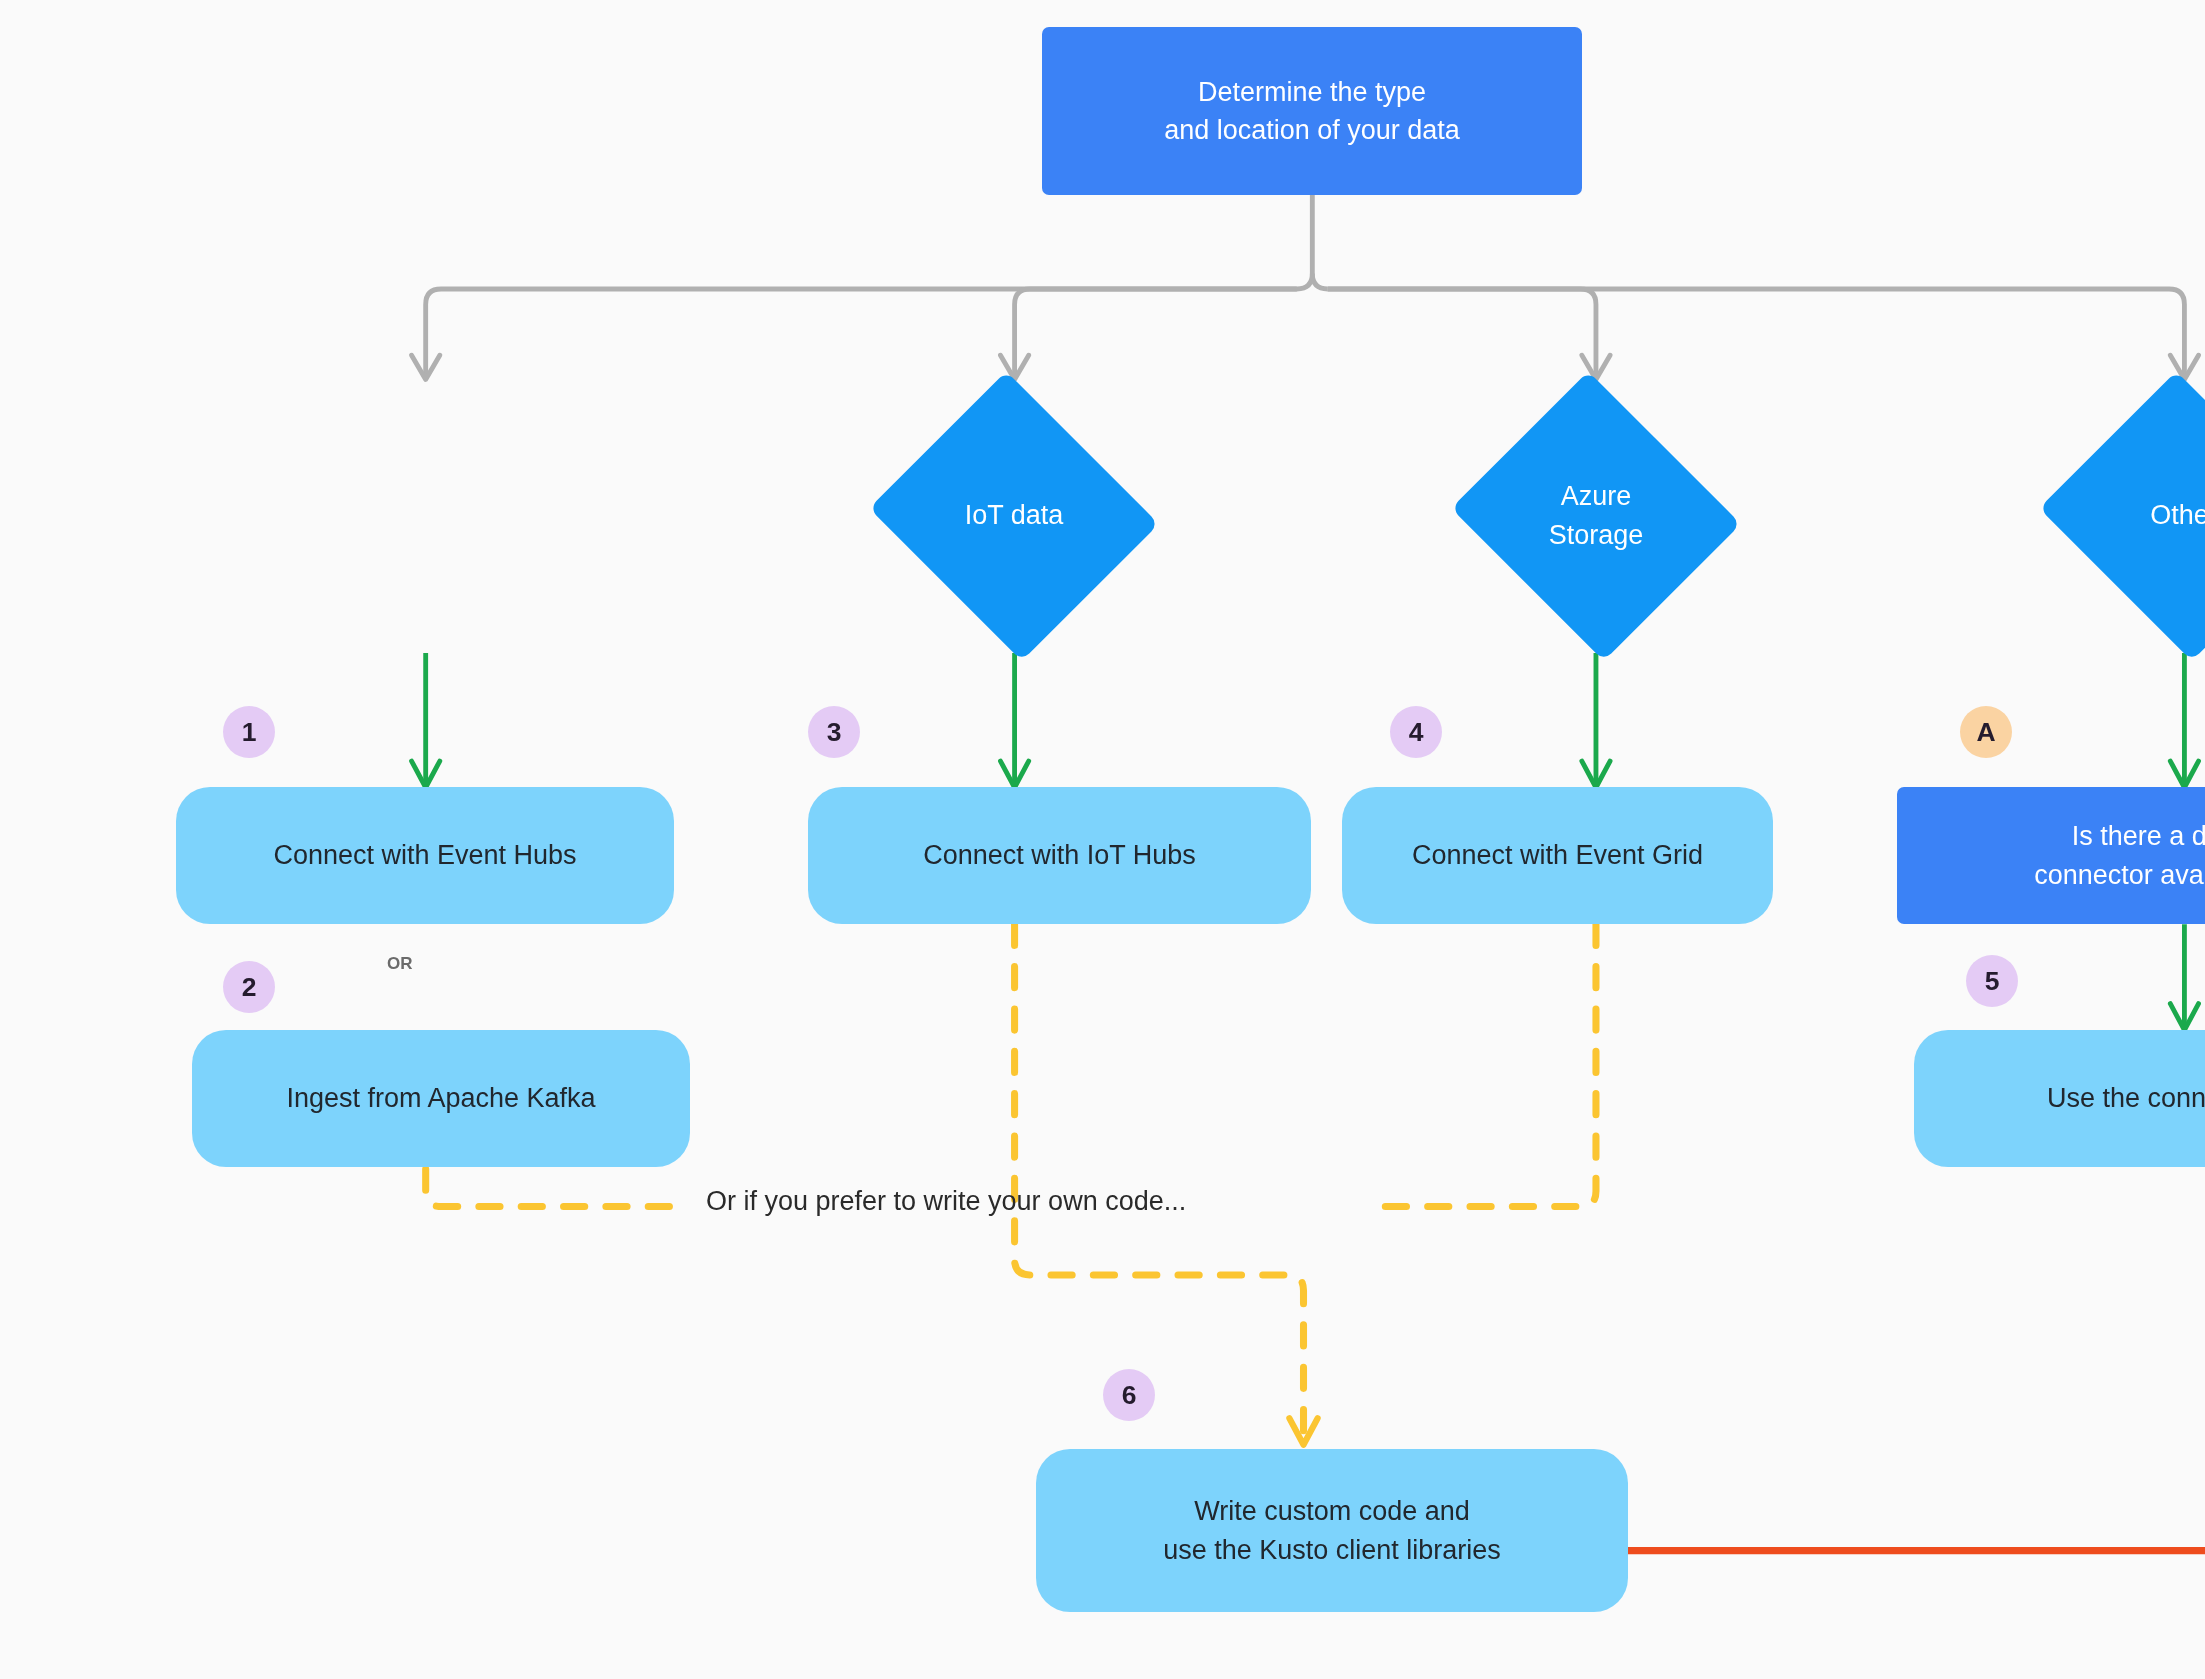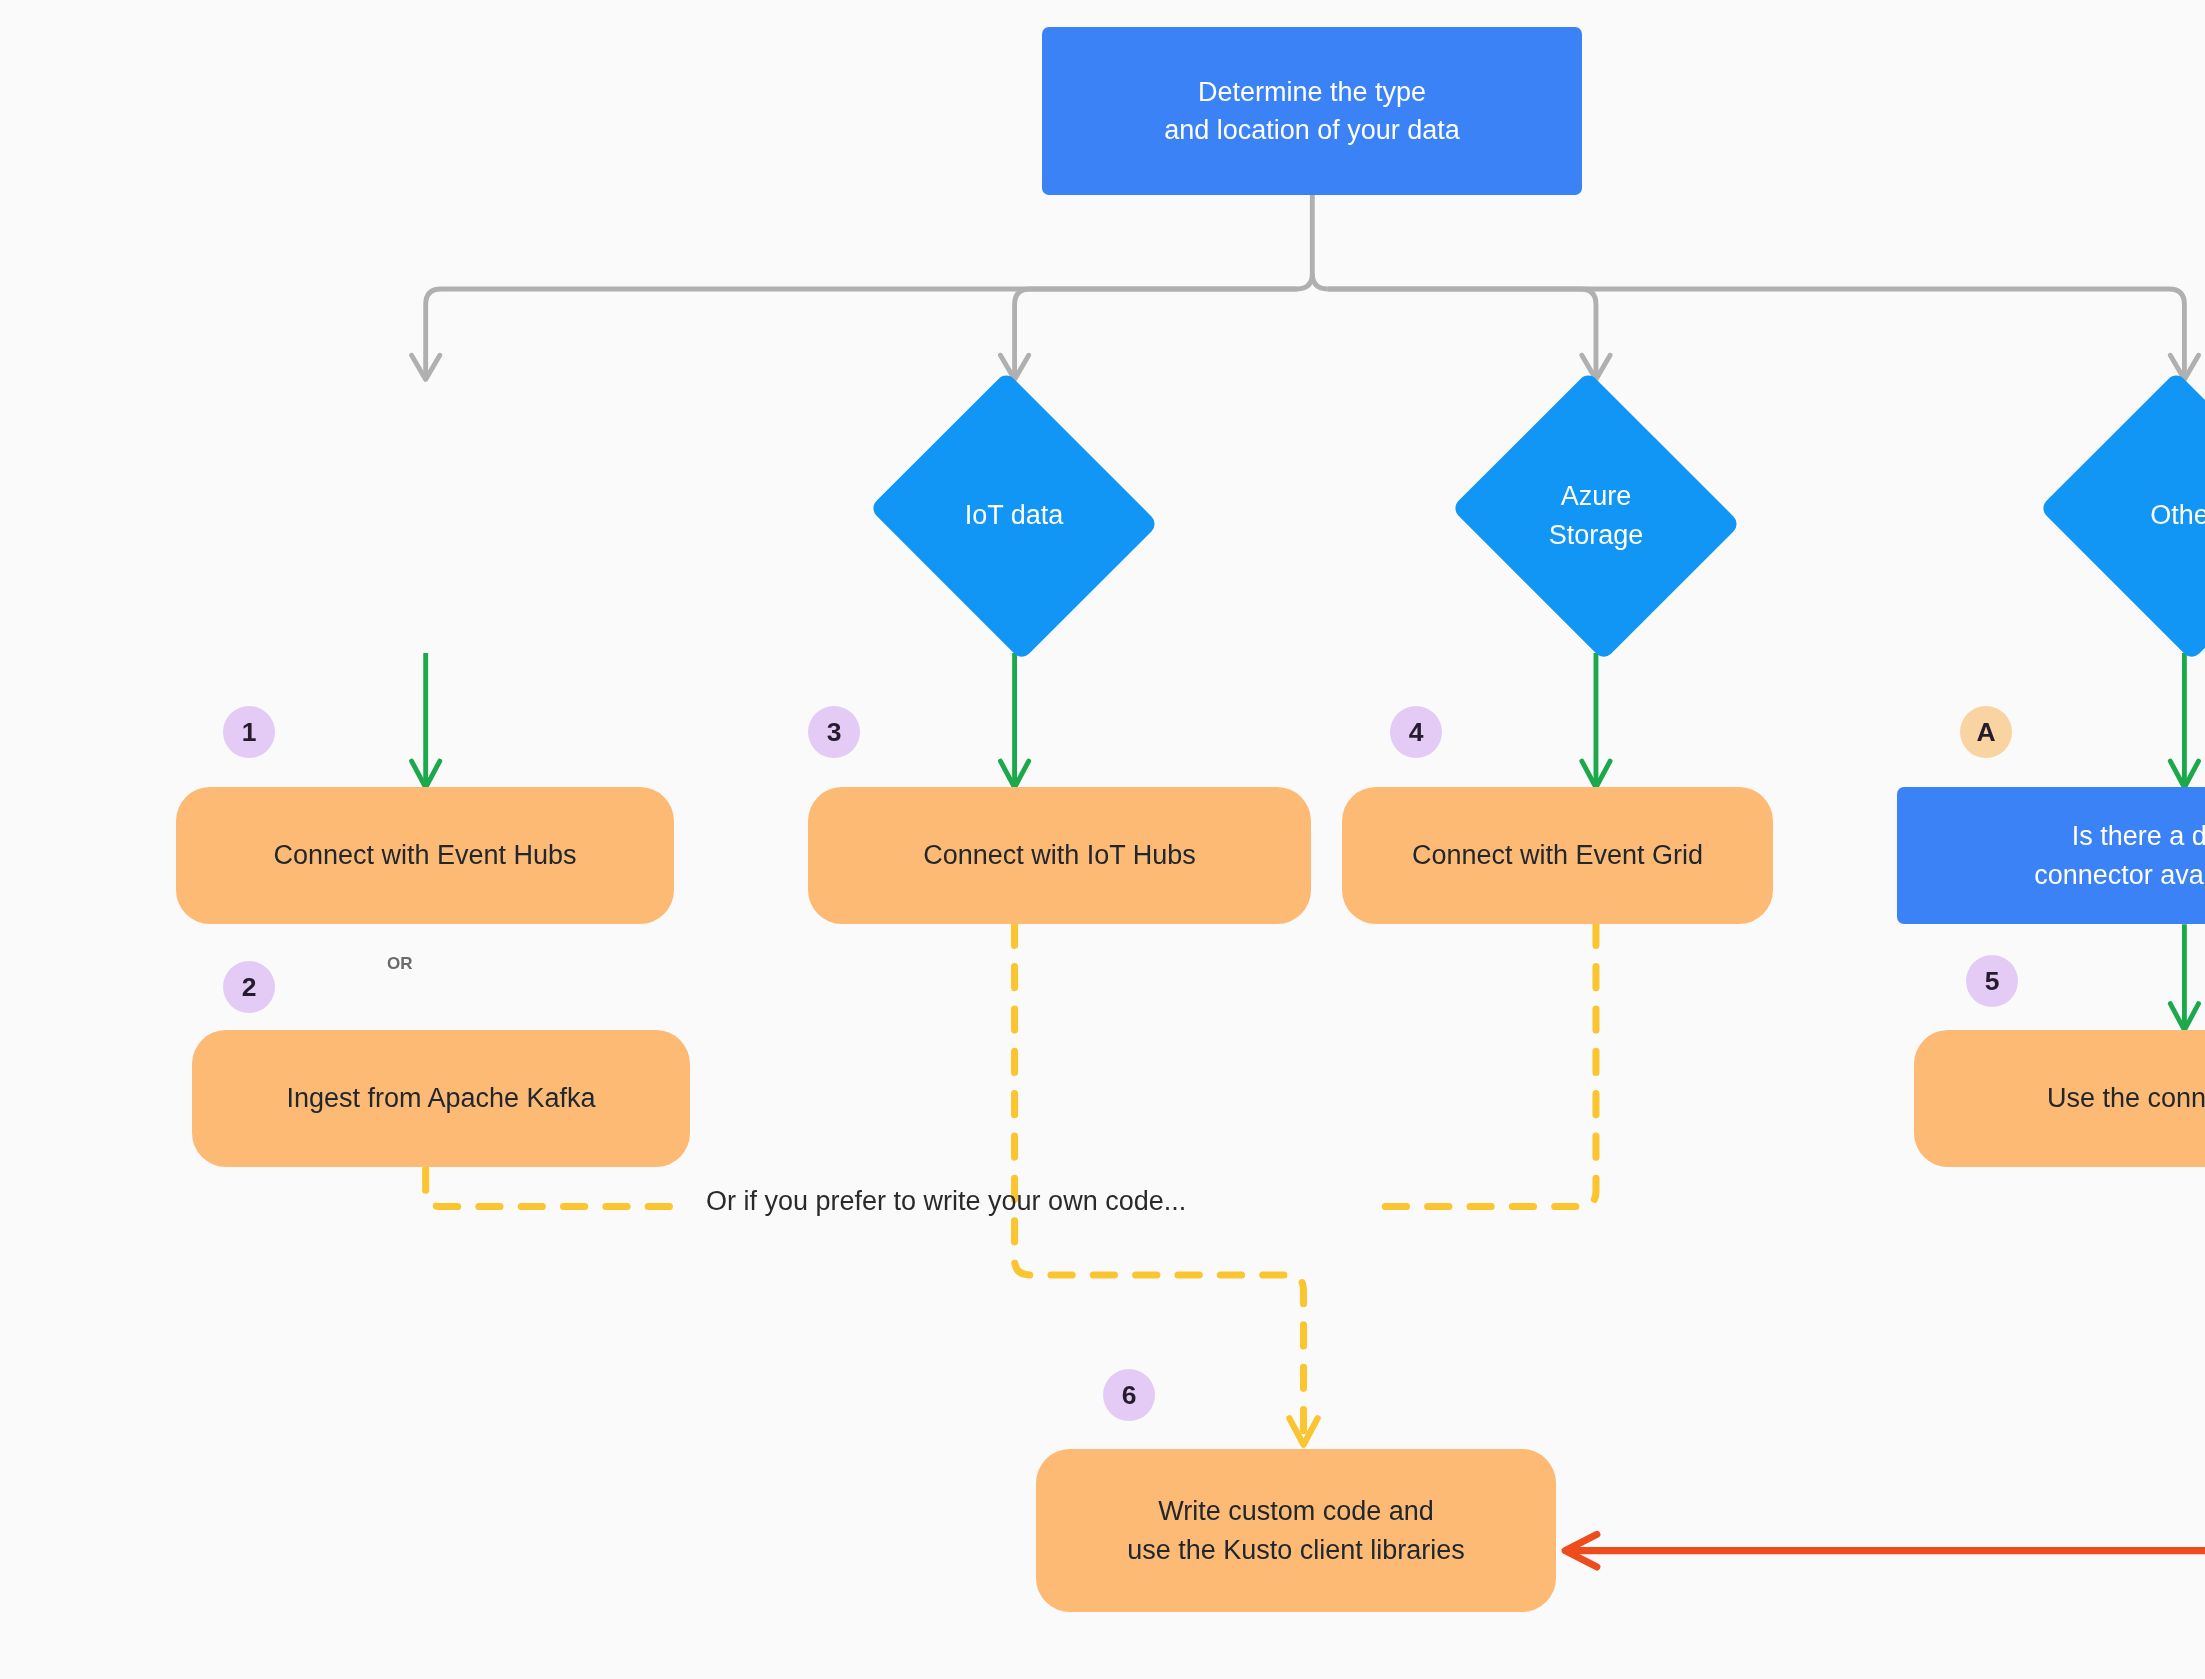--- a/index.html
+++ b/index.html
@@ -36,21 +36,21 @@
   }
   .node-primary {
     background: #3b82f6;
     color: #ffffff;
     border-radius: 7px;
     font-size: 27px;
     font-weight: 400;
     padding: 4.4px 11.5px;
   }
   .node-secondary {
-    background: #fdba74;
+    background: #7dd3fc;
     color: #21272e;
     border-radius: 34px;
     font-size: 27px;
     font-weight: 400;
     padding: 2px 15px;
   }
   .diamond {
     position: absolute;
     color: #ffffff;
     font-size: 27px;
@@ -190,21 +190,21 @@
   </div>
 
   <div class="node node-secondary" style="left:192px; top:1030px; width:498px; height:137px;">
     <span>Ingest from Apache Kafka</span>
   </div>
 
   <div class="node node-secondary" style="left:1914px; top:1030px; width:485px; height:137px;">
     <span>Use the connector</span>
   </div>
 
-  <div class="node node-secondary" style="left:1036px; top:1449px; width:520px; height:163px;">
+  <div class="node node-secondary" style="left:1036px; top:1449px; width:592px; height:163px;">
     <span style="white-space:pre-line">Write custom code and
 use the Kusto client libraries</span>
   </div>
 
   <div class="badge badge-num" style="left:223px; top:706px;">
     <span>1</span>
   </div>
   <div class="badge badge-num" style="left:223px; top:961px;">
     <span>2</span>
   </div>

